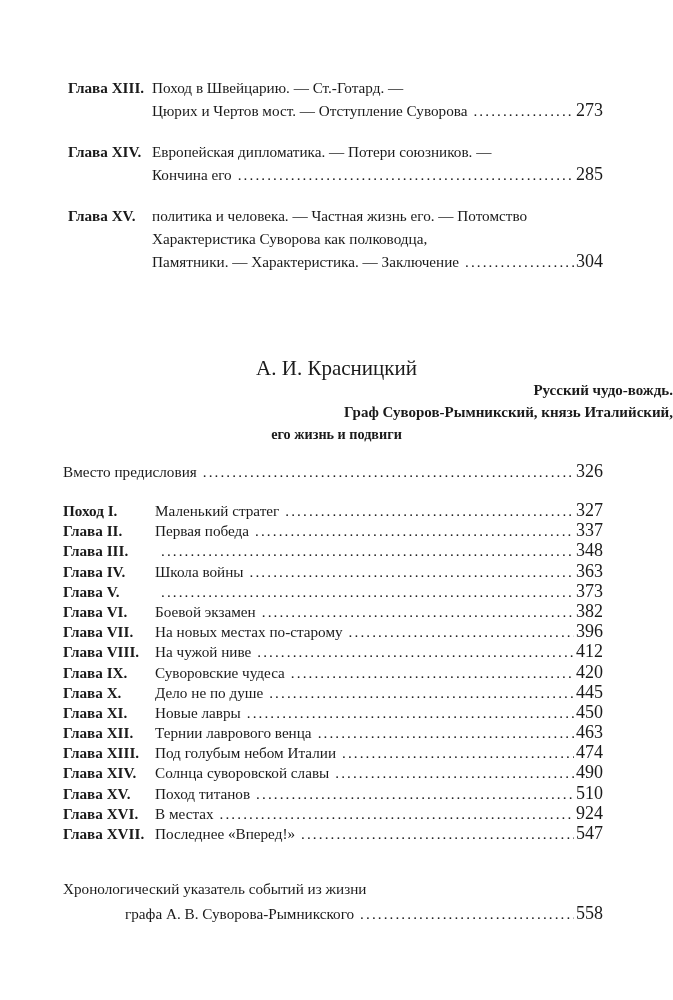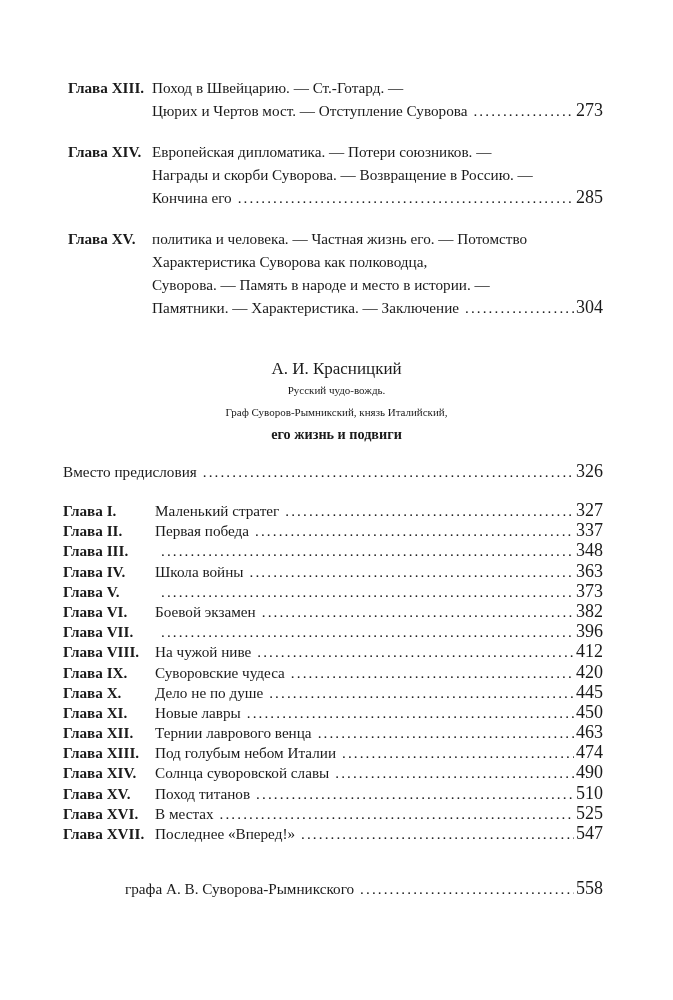--- a/index.html
+++ b/index.html
@@ -91,28 +91,29 @@
 
   
   .title-block {
     position: absolute;
     left: 0;
     top: 350px;
     width: 673px;
     text-align: center;
   }
   .tb-author {
-    font-size: 17px;
+    font-size: 21px;
     line-height: 21px;
     font-weight: normal;
   }
   .tb-line1, .tb-line2 {
-    font-weight: normal;
-    font-size: 11px;
+    font-weight: bold;
+    font-size: 15px;
     line-height: 22px;
+    text-align: right;
   }
   .tb-line3 {
     font-weight: bold;
     font-size: 14.2px;
     line-height: 22px;
   }
 
   
   .preface {
     position: absolute;
@@ -187,34 +188,32 @@
             <span class="txt">Цюрих и Чертов мост. — Отступление Суворова</span>
             <span class="leader">......................................................................................................................................................</span>
             <span class="pageno">273</span>
           </span>
         </div>
       </div>
       <div class="toc-entry">
         <div class="chap-label">Глава XIV.</div>
         <div class="chap-body">
           <span class="tline">Европейская дипломатика. — Потери союзников. —</span>
-          <span class="tline">Награды и скорби Суворова. — Возвращение в Россию. —</span>
           <span class="tline-last">
             <span class="txt">Кончина его</span>
             <span class="leader">......................................................................................................................................................</span>
             <span class="pageno">285</span>
           </span>
         </div>
       </div>
       <div class="toc-entry">
         <div class="chap-label">Глава XV.</div>
         <div class="chap-body">
           <span class="tline">политика и человека. — Частная жизнь его. — Потомство</span>
           <span class="tline">Характеристика Суворова как полководца,</span>
-          <span class="tline">Суворова. — Память в народе и место в истории. —</span>
           <span class="tline-last">
             <span class="txt">Памятники. — Характеристика. — Заключение</span>
             <span class="leader">......................................................................................................................................................</span>
             <span class="pageno">304</span>
           </span>
         </div>
       </div>
     </div>
 
   <div class="title-block">
@@ -225,21 +224,21 @@
   </div>
 
   <div class="preface">
     <span class="txt">Вместо предисловия</span>
     <span class="leader">......................................................................................................................................................</span>
     <span class="pageno">326</span>
   </div>
 
   <div class="main-list">
       <div class="toc-entry">
-        <div class="chap-label">Глава I.</div>
+        <div class="chap-label">Поход I.</div>
         <div class="chap-body">
           <span class="txt">Маленький стратег</span>
           <span class="leader">......................................................................................................................................................</span>
           <span class="pageno">327</span>
         </div>
       </div>
       <div class="toc-entry">
         <div class="chap-label">Глава II.</div>
         <div class="chap-body">
           <span class="txt">Первая победа</span>
@@ -273,20 +272,21 @@
         <div class="chap-label">Глава VI.</div>
         <div class="chap-body">
           <span class="txt">Боевой экзамен</span>
           <span class="leader">......................................................................................................................................................</span>
           <span class="pageno">382</span>
         </div>
       </div>
       <div class="toc-entry">
         <div class="chap-label">Глава VII.</div>
         <div class="chap-body">
+          <span class="txt">На новых местах по-старому</span>
           <span class="leader">......................................................................................................................................................</span>
           <span class="pageno">396</span>
         </div>
       </div>
       <div class="toc-entry">
         <div class="chap-label">Глава VIII.</div>
         <div class="chap-body">
           <span class="txt">На чужой ниве</span>
           <span class="leader">......................................................................................................................................................</span>
           <span class="pageno">412</span>
@@ -346,34 +346,35 @@
           <span class="txt">Поход титанов</span>
           <span class="leader">......................................................................................................................................................</span>
           <span class="pageno">510</span>
         </div>
       </div>
       <div class="toc-entry">
         <div class="chap-label">Глава XVI.</div>
         <div class="chap-body">
           <span class="txt">В местах</span>
           <span class="leader">......................................................................................................................................................</span>
-          <span class="pageno">525</span>
+          <span class="pageno">924</span>
         </div>
       </div>
       <div class="toc-entry">
         <div class="chap-label">Глава XVII.</div>
         <div class="chap-body">
           <span class="txt">Последнее «Вперед!»</span>
           <span class="leader">......................................................................................................................................................</span>
           <span class="pageno">547</span>
         </div>
       </div>
     </div>
 
   <div class="footer-entry">
+    <span class="footer-line1">Хронологический указатель событий из жизни</span>
     <span class="footer-line2">
       <span class="txt">графа А. В. Суворова-Рымникского</span>
       <span class="leader">......................................................................................................................................................</span>
       <span class="pageno">558</span>
     </span>
   </div>
 
 </div>
 
 </body></html>

